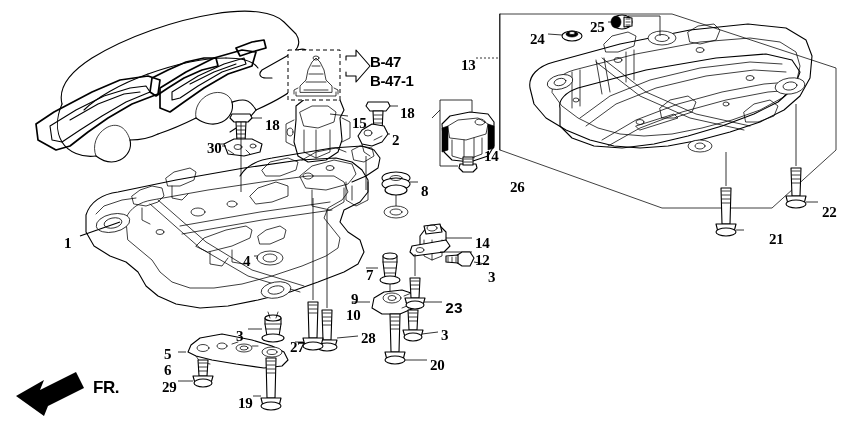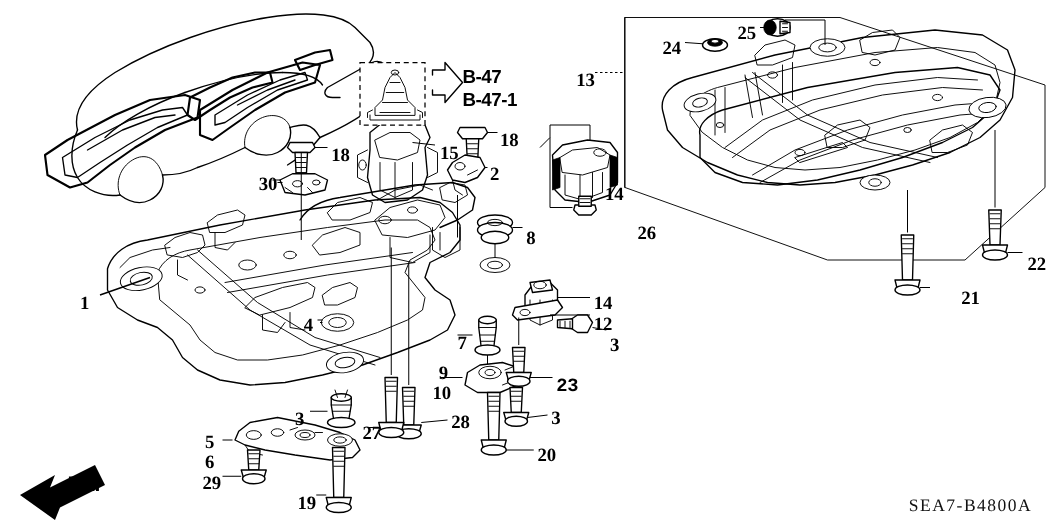--- a/index.html
+++ b/index.html
@@ -20,20 +20,21 @@
     white-space:nowrap;letter-spacing:-0.4px;
   }
   .partno{
     position:absolute;font-family:"Liberation Serif",serif;
     font-size:14px;color:#111;letter-spacing:1.2px;white-space:nowrap;
   }
   .frlabel{
     position:absolute;font-family:"Liberation Sans",sans-serif;
     font-weight:700;font-size:17px;color:#000;white-space:nowrap;
     letter-spacing:-0.5px;
+    margin-left:39px;
   }
 </style>
 </head>
 <body>
 
 <div id="sheet">
 
 <svg width="850" height="425" viewBox="0 0 850 425">
   <defs>
     <style>
@@ -482,21 +483,20 @@
     <path fill="#000" d="M16,396 L44,380 L40,390 L76,372 L84,388 L48,406 L44,416 Z"></path>
   </g>
 
 </svg>
 
 <div class="bseries" style="left:370px; top:52px;">
   <div>B-47</div>
   <div>B-47-1</div>
 </div>
 
-<div class="partno" style="left:727px; top:398px;">SEA7-B4800A</div>
 
 <div class="frlabel" style="left:54px; top:378px;">FR.</div>
 
 <div id="callout-layer">
       <div class="callout" style="left: 64px; top: 236px;">1</div>
       <div class="callout" style="left: 392px; top: 133px;">2</div>
       <div class="callout" style="left: 236px; top: 329px;">3</div>
       <div class="callout" style="left: 243px; top: 254px;">4</div>
       <div class="callout" style="left: 164px; top: 347px;">5</div>
       <div class="callout" style="left: 164px; top: 363px;">6</div>

